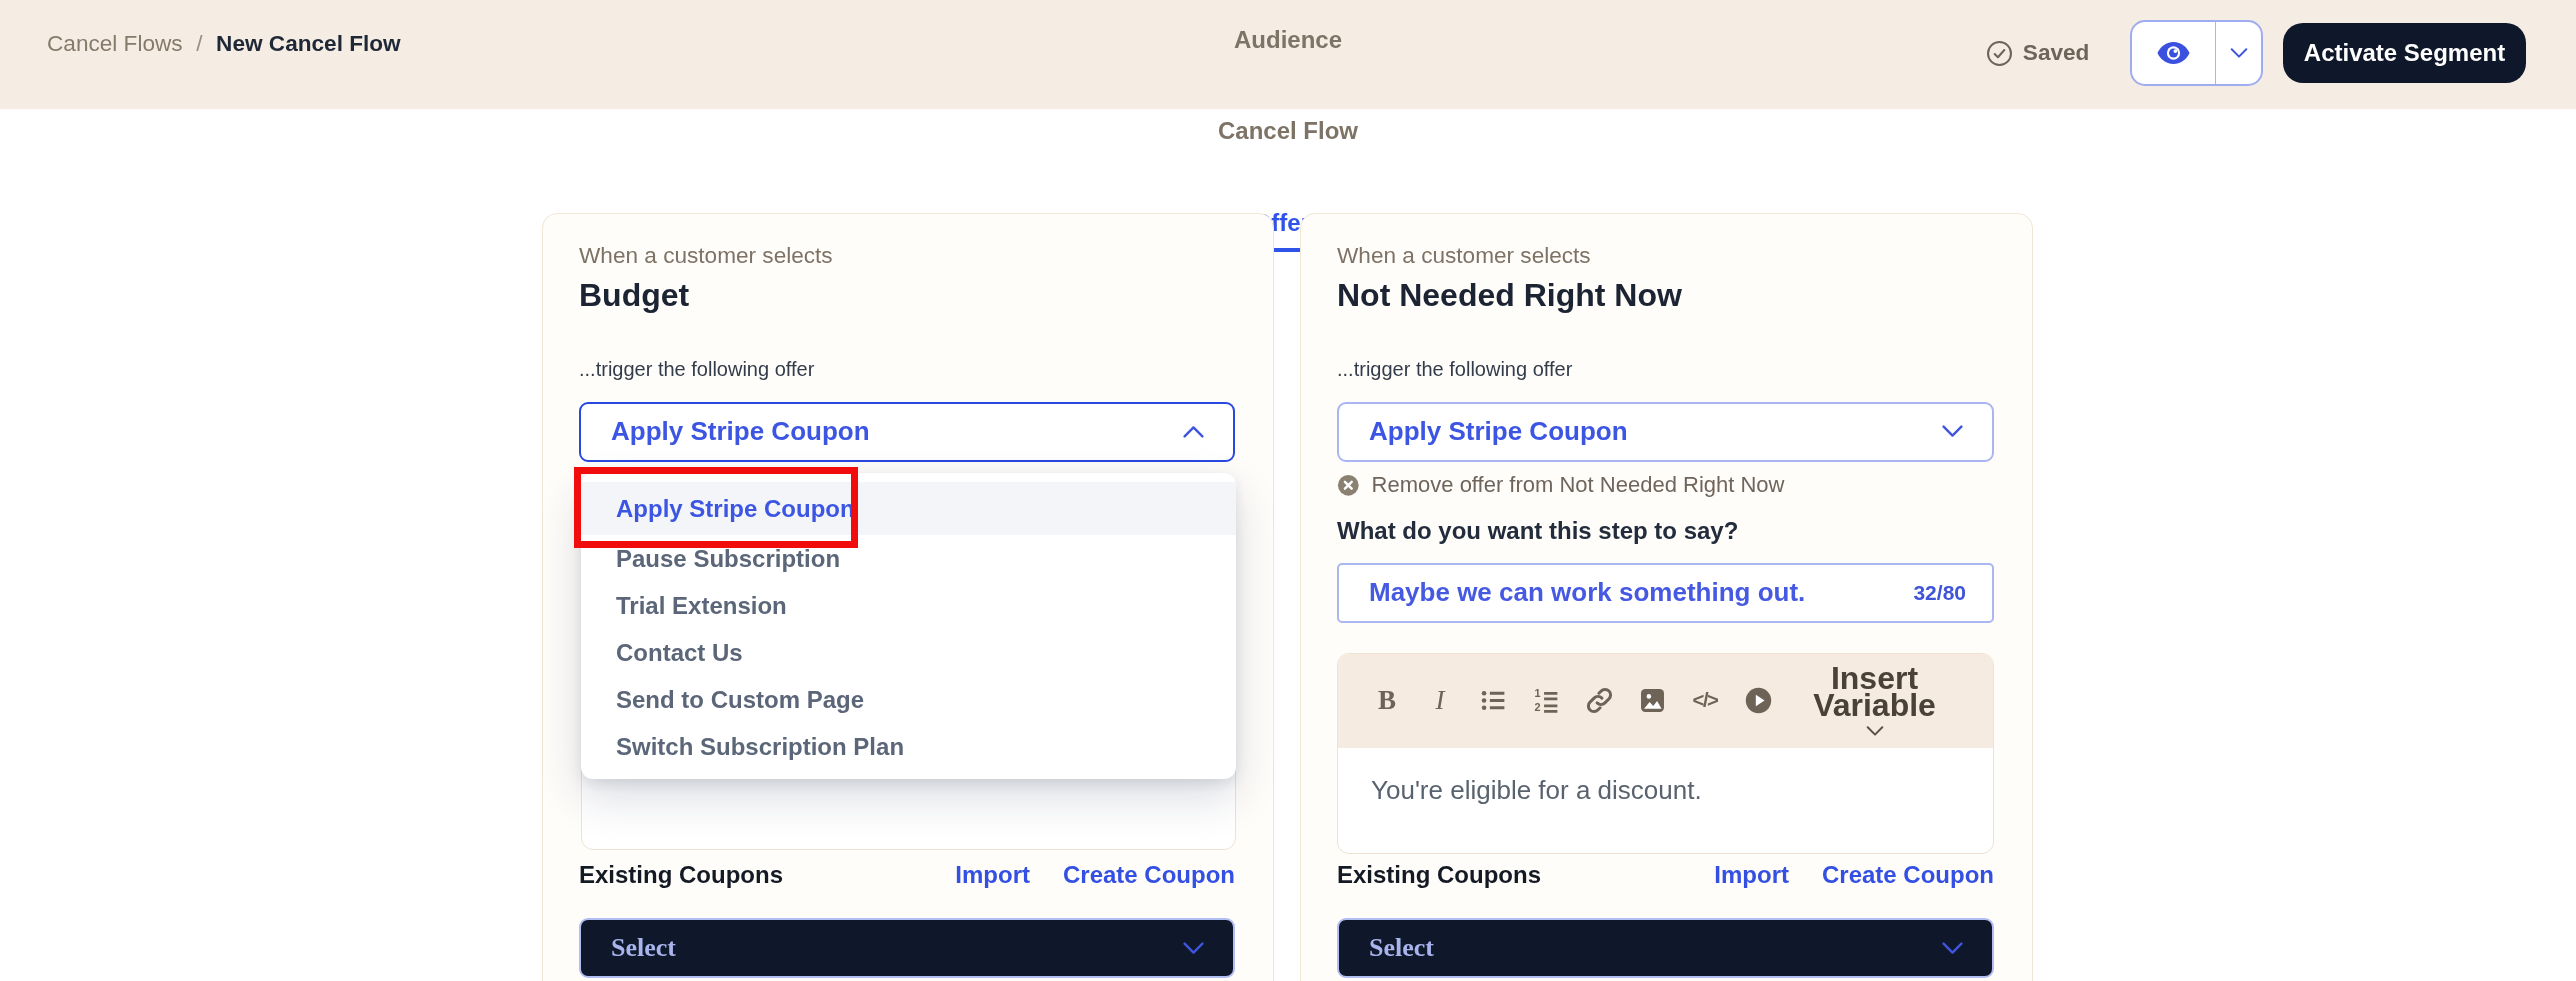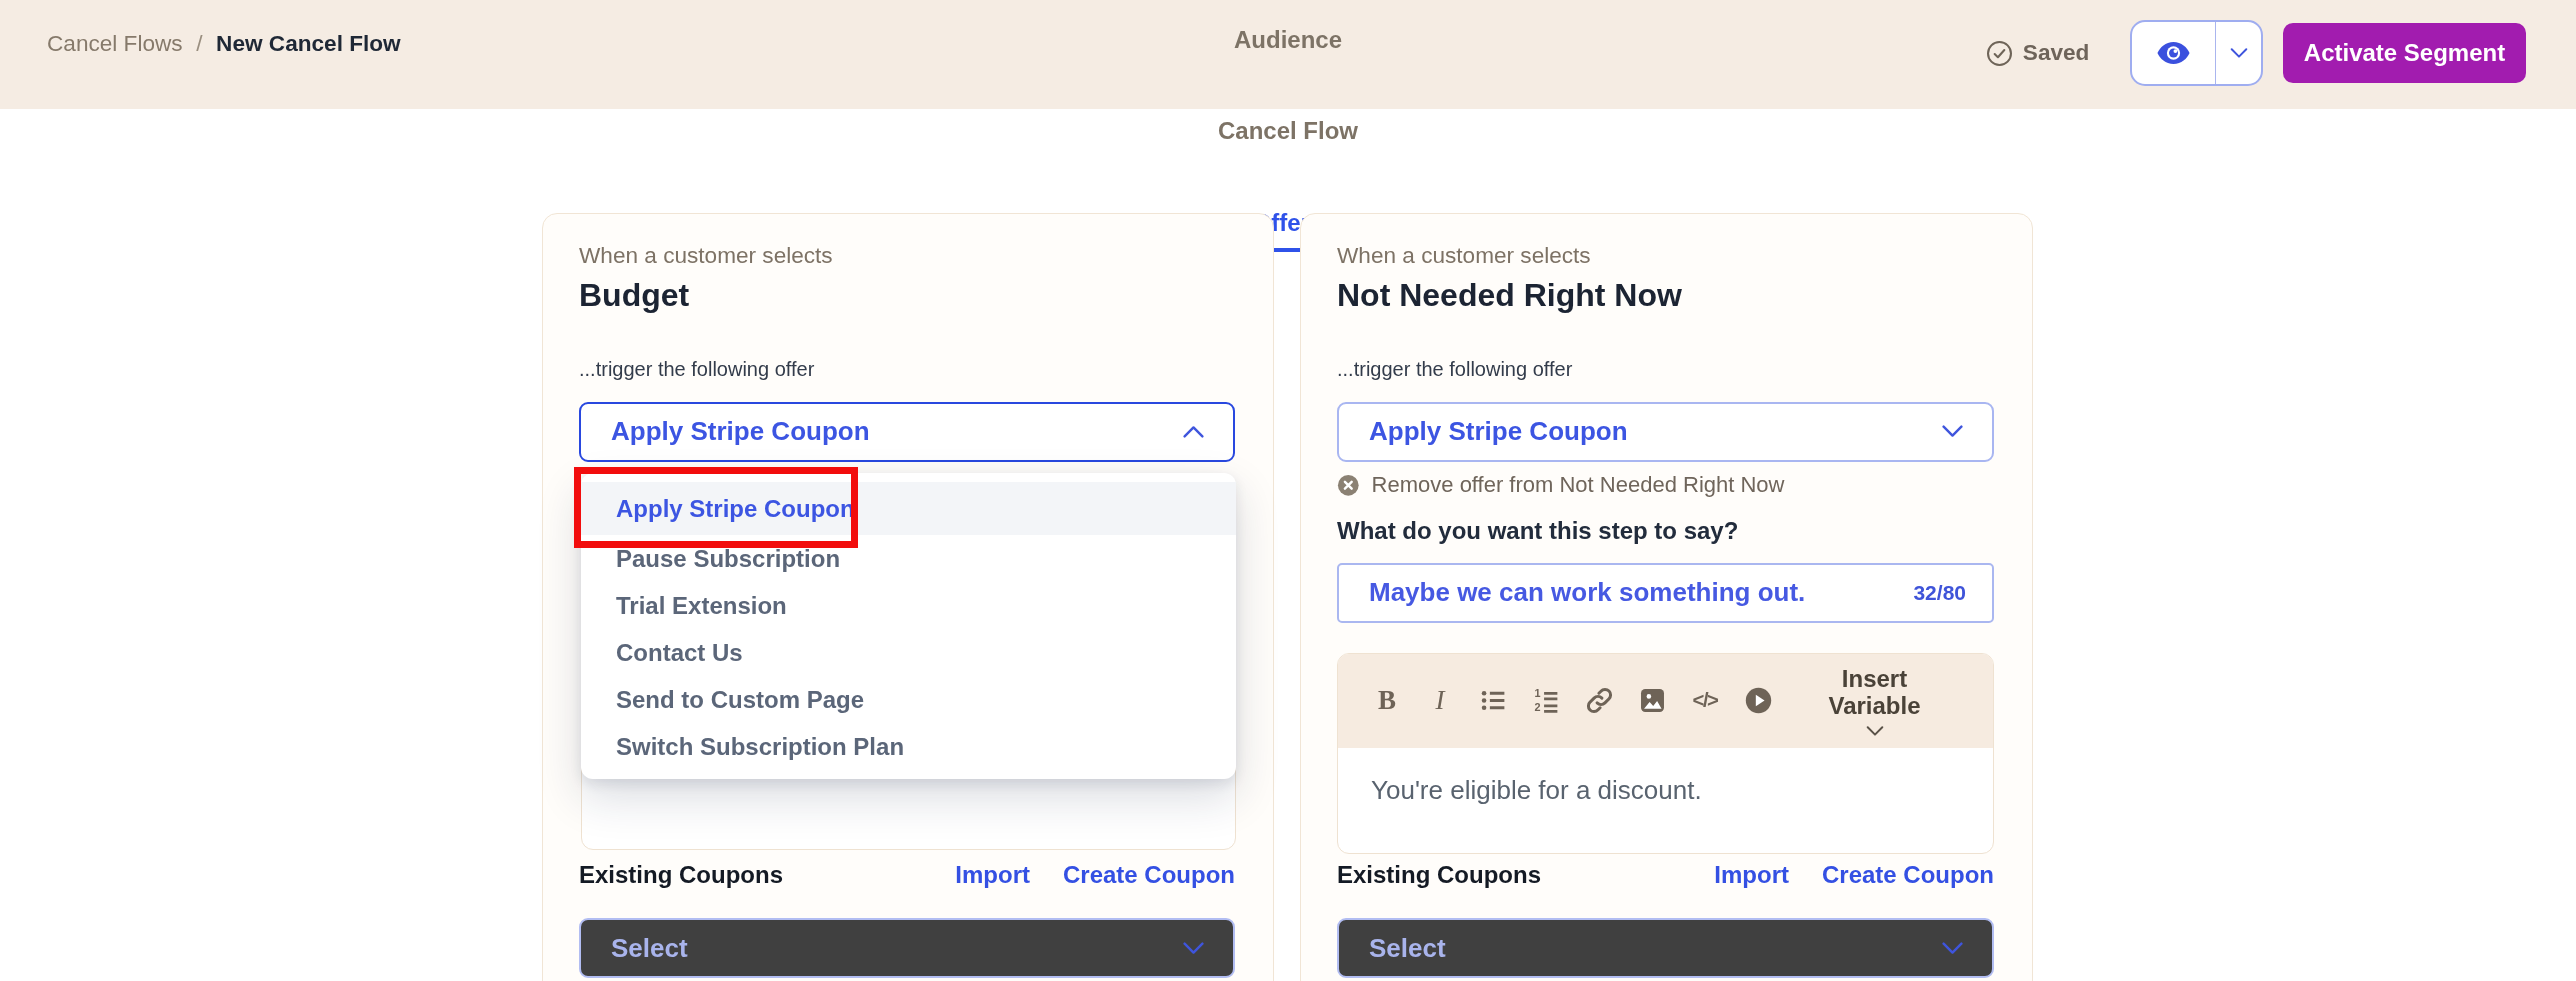--- a/index.html
+++ b/index.html
@@ -39,21 +39,21 @@
   .split-button {
     margin-left: 41px;
     width: 133px; height: 66px; background: #ffffff;
     border: 2.3px solid #9fadf0; border-radius: 15px;
     display: flex; align-items: stretch; overflow: hidden; cursor: pointer;
   }
   .split-left { flex: 1; display: flex; align-items: center; justify-content: center; border-right: 1.5px solid #aab5ee; }
   .split-right { width: 45px; display: flex; align-items: center; justify-content: center; }
   .primary-button {
     margin-left: 19.6px;
-    width: 243px; height: 60px; background: #a21caf; border: none; border-radius: 10px;
+    width: 243px; height: 60px; background: #0f172a; border: none; border-radius: 20px;
     color: #ffffff; font-size: 24px; font-weight: 700; font-family: "Liberation Sans", sans-serif;
     display: flex; align-items: center; justify-content: center; cursor: pointer;
   }
   
   .card {
     position: absolute; top: 213px; height: 829px;
     background: #fffdfa; border: 1.5px solid #f1e5d5; border-radius: 15px;
     padding: 27px 38px 0 36px;
   }
   .card-left  { left: 542px;  width: 732px; }
@@ -109,37 +109,37 @@
     width: 32px; height: 35px; margin-right: 21px;
     display: flex; align-items: center; justify-content: center;
     color: #6e6357; cursor: pointer; flex: 0 0 auto;
   }
   .tb-bold { font-size: 27px; font-weight: 700; font-family: "Liberation Serif", serif; }
   .tb-italic { font-size: 27px; font-style: italic; font-family: "Liberation Serif", serif; font-weight: 500; }
   .tb-code { font-size: 20.3px; font-weight: 700; letter-spacing: -1.5px; }
   .insert-variable {
     margin-left: auto; margin-right: 39px; text-align: center; cursor: pointer;
   }
-  .insert-variable .iv-label { font-size: 24px; font-weight: 600; color: #4a4238; line-height: 27px; }
+  .insert-variable .iv-label { font-size: 32px; font-weight: 600; color: #4a4238; line-height: 27px; }
   .insert-variable svg { margin-top: 7.5px; }
   .editor-body { padding: 27px 0 0 33px; }
   .editor-body .body-text { font-size: 26px; color: #59636f; font-weight: 500; }
   
   .coupons-row {
     position: absolute; left: 36px; right: 38px; top: 647px;
     display: flex; align-items: baseline; justify-content: space-between;
   }
   .coupons-label { font-size: 24px; font-weight: 700; color: #141a24; }
   .coupons-links { display: flex; gap: 33px; }
   .coupons-links .lnk { font-size: 24px; font-weight: 600; color: #3450e3; cursor: pointer; }
   .coupon-select {
     position: absolute; left: 36px; right: 38px; top: 704px; height: 60px;
-    background: #404040; border: 2.3px solid #b2bdf2; border-radius: 9px;
+    background: #0f172a; border: 2.3px solid #b2bdf2; border-radius: 9px;
     display: flex; align-items: center; justify-content: space-between;
-    padding: 0 29px 0 30px; cursor: pointer;
+    padding: 0 29px 0 30px; cursor: pointer; font-family: Liberation Serif, serif;
   }
   .coupon-select .placeholder { font-size: 26px; font-weight: 600; color: #a9b4ec; }
   
   .annotation-box {
     position: absolute; left: 574px; top: 467px; width: 284px; height: 81px;
     border: 7.5px solid #f20d0d; z-index: 60; pointer-events: none;
   }
   svg { display: block; }
 </style>
 </head>

